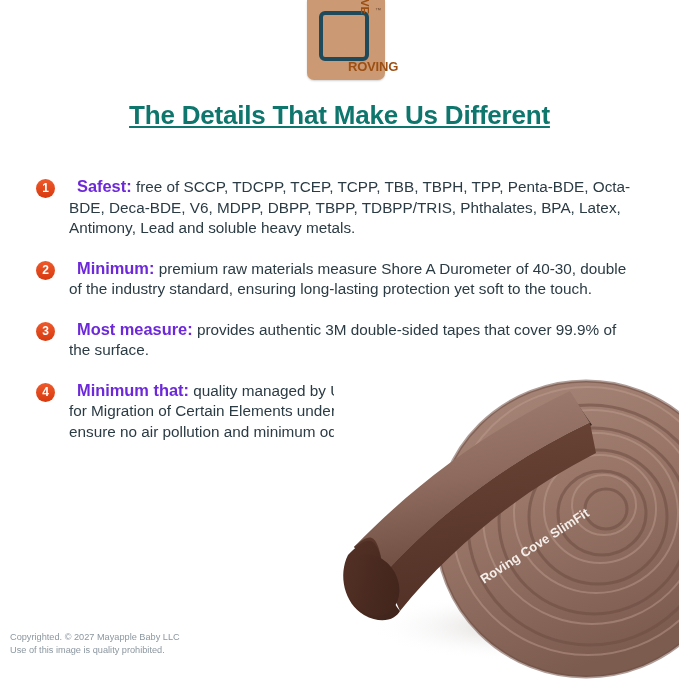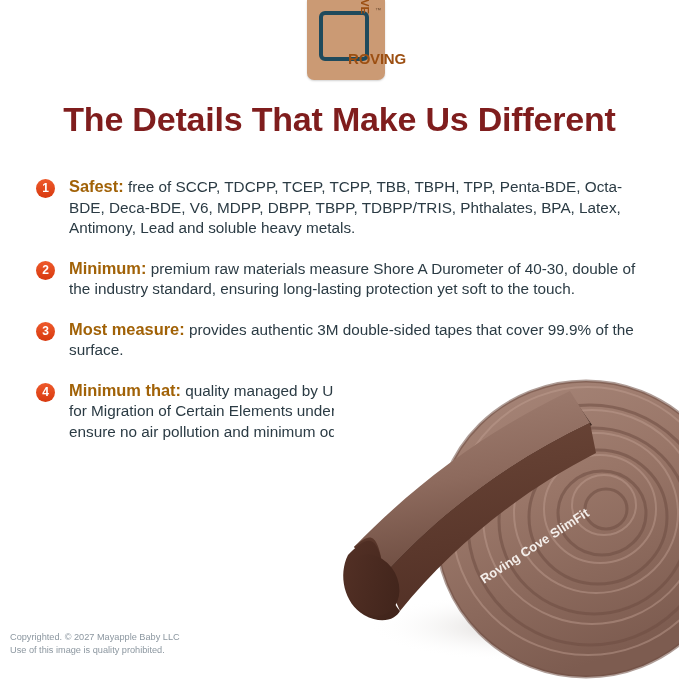--- a/index.html
+++ b/index.html
@@ -40,22 +40,22 @@
     top: 11px;
     width: 50px;
     height: 50px;
     border: 4px solid #1f4a5c;
     border-radius: 6px;
     box-sizing: border-box;
   }
   .logo-roving {
     position: absolute;
     left: 14px;
-    bottom: 14px;
-    font-size: 15px;
+    bottom: 7px;
+    font-size: 13px;
     font-weight: bold;
     letter-spacing: -0.2px;
     color: #9c4f12;
     line-height: 1;
     padding-left: 27px;
   }
   .logo-cove {
     position: absolute;
     right: 15px;
     top: 14px;
@@ -76,24 +76,25 @@
     color: #6b4a30;
   }
 
   
   .title {
     position: absolute;
     left: 0;
     top: 100px;
     width: 679px;
     text-align: center;
-    font-size: 34px;
-    font-weight: bold;
-    color: #7f1d1d;
+    font-size: 26px;
+    font-weight: bold;
+    color: #0f766e;
     letter-spacing: -0.2px;
+    text-decoration: underline;
   }
 
   
   .list {
     position: absolute;
     left: 36px;
     top: 176px;
     width: 600px;
   }
   .item {
@@ -117,21 +118,22 @@
     text-align: center;
   }
   .item .body {
     font-size: 15.3px;
     line-height: 20.5px;
     color: #2b3b44;
   }
   .item .body .lead {
     font-weight: bold;
     font-size: 16.4px;
-    color: #a16207;
+    color: #6d28d9;
+    margin-left: 8px;
   }
 
   
   .photo {
     position: absolute;
     right: 0;
     bottom: 0;
     width: 345px;
     height: 300px;
     overflow: hidden;

